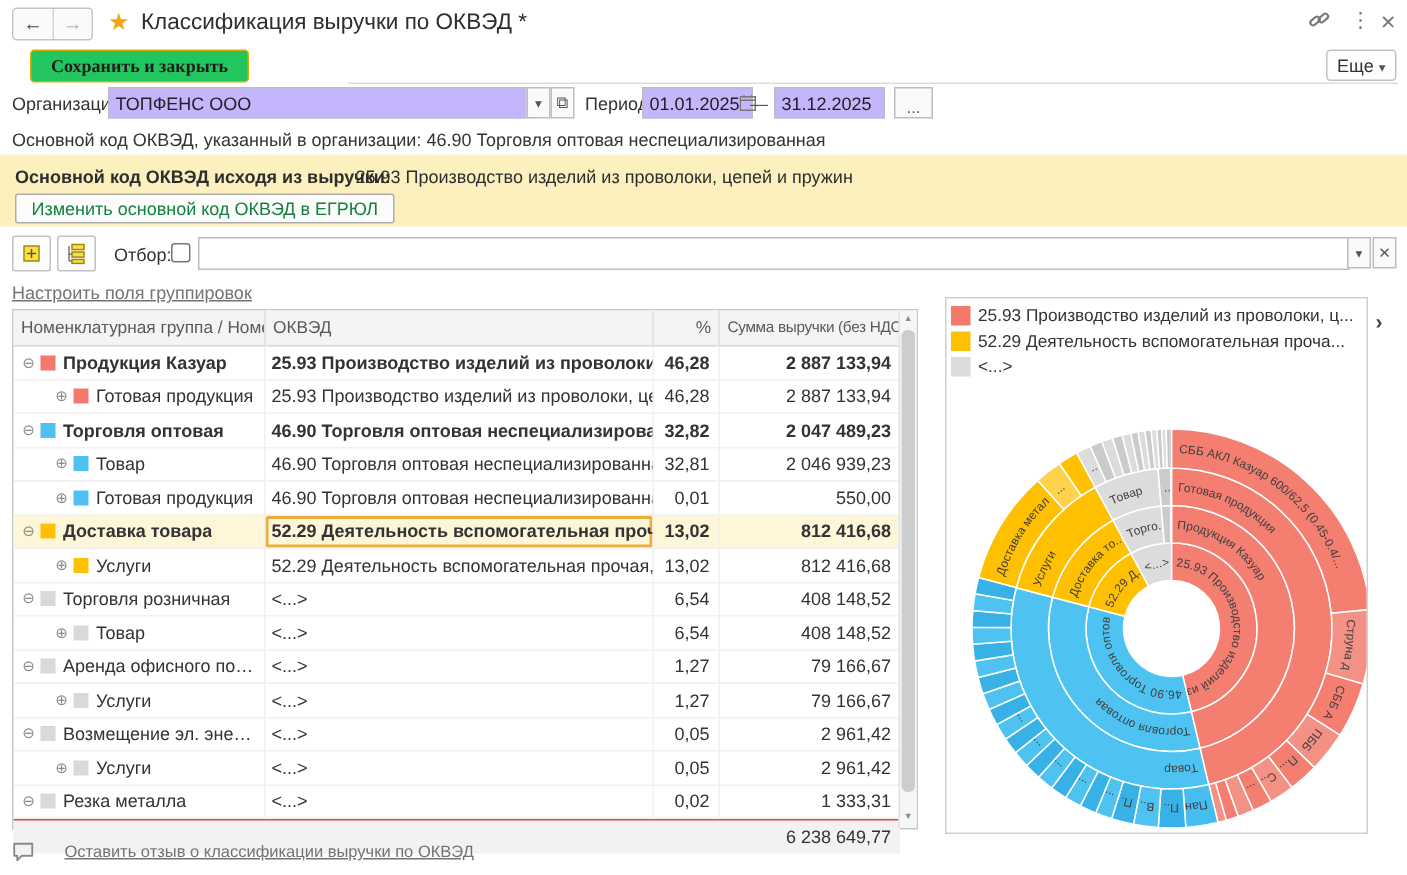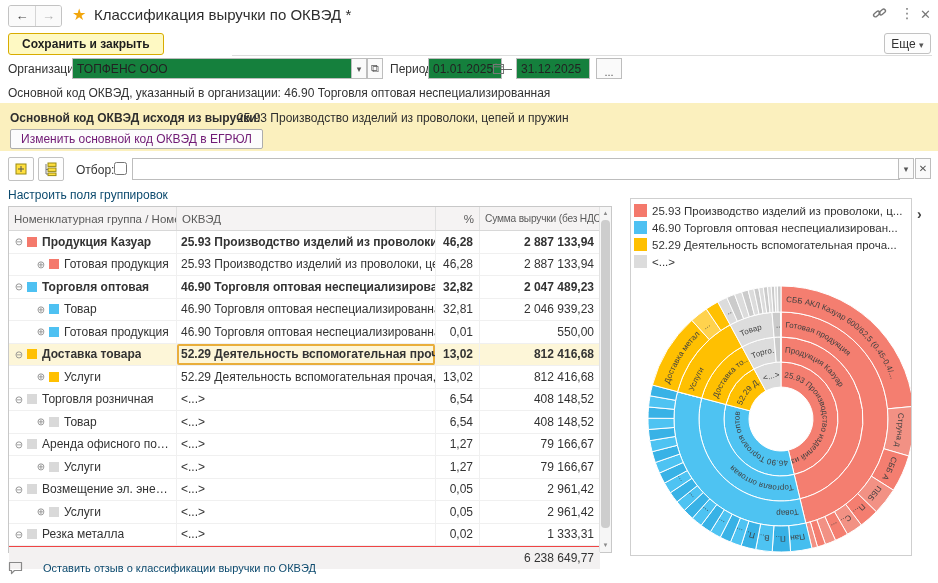--- a/index.html
+++ b/index.html
@@ -7,40 +7,40 @@
        font-family:"Liberation Sans",sans-serif;font-size:12px;color:#333;}
   button{font-family:inherit;}
   
   .navgroup{position:absolute;left:8px;top:5px;display:flex;height:20px;border:1px solid #C3C3C3;border-radius:3px;overflow:hidden;background:#FAFAFA;}
   .navbtn{width:26px;border:none;background:#FAFAFA;color:#444;font-size:13px;line-height:18px;cursor:pointer;padding:0;}
   .navbtn.fwd{border-left:1px solid #D5D5D5;color:#B3B3B3;}
   .star{position:absolute;left:72px;top:5px;font-size:16px;color:#F2A60D;cursor:pointer;}
   .wintitle{position:absolute;left:94px;top:6px;font-size:15px;color:#2E2E2E;}
   .hicon{position:absolute;top:7px;color:#777;font-size:13px;cursor:pointer;line-height:16px;}
   
-  .savebtn{position:absolute;left:8px;top:33px;height:22px;padding:0 13px;background:#fef9c3;border:1px solid #D8AC00;border-radius:3px;font-size:12px;font-weight:bold;color:#1E1E1E;cursor:pointer;}
+  .savebtn{position:absolute;left:20px;top:33px;height:22px;padding:0 13px;background:#22c55e;border:1px solid #D8AC00;border-radius:3px;font-size:12px;font-weight:bold;color:#1E1E1E;cursor:pointer;font-family:Liberation Serif, serif;}
   .morebtn{position:absolute;left:884px;top:33px;width:47px;height:21px;background:#FDFDFD;border:1px solid #C2C2C2;border-radius:3px;font-size:12px;color:#333;cursor:pointer;padding:0 2px;}
   .cmddiv{position:absolute;left:232px;top:55px;width:700px;height:1px;background:#DDDDDD;}
   
   .flabel{position:absolute;top:62px;color:#333;}
-  .field{position:absolute;display:flex;align-items:center;border:1px solid #BDBDBD;background:#15803d;height:19px;padding:0 4px;font-size:12px;color:#222;}
+  .field{position:absolute;display:flex;align-items:center;border:1px solid #BDBDBD;background:#c4b5fd;height:19px;padding:0 4px;font-size:12px;color:#222;}
   .minib{position:absolute;display:flex;align-items:center;justify-content:center;border:1px solid #BDBDBD;background:#FAFAFA;height:21px;width:16px;color:#555;font-size:9px;cursor:pointer;box-sizing:border-box;padding:0;}
   .calb{border:none;background:transparent;margin-left:auto;cursor:pointer;padding:0;display:flex;align-items:center;}
   .infoline{position:absolute;left:8px;top:86px;color:#333;}
   
   .ypanel{position:absolute;left:0;top:103px;width:938px;height:48px;background:#FBF0BE;}
   .ylabel{position:absolute;left:10px;top:8px;font-weight:bold;color:#2E2E2E;}
   .yvalue{position:absolute;left:237px;top:8px;color:#2E2E2E;}
-  .ybtn{position:absolute;left:10px;top:26px;height:20px;padding:0 10px;background:#FCFCFC;border:1px solid #ADADAD;border-radius:2px;font-size:12px;color:#701a75;cursor:pointer;}
+  .ybtn{position:absolute;left:10px;top:26px;height:20px;padding:0 10px;background:#FCFCFC;border:1px solid #ADADAD;border-radius:2px;font-size:12px;color:#15803d;cursor:pointer;}
   
   .iconbtn{position:absolute;top:157px;width:26px;height:24px;background:#FDFDFD;border:1px solid #C2C2C2;border-radius:2px;cursor:pointer;display:flex;align-items:center;justify-content:center;padding:0;}
   .filterlabel{position:absolute;left:76px;top:163px;color:#333;}
   .fcheck{position:absolute;left:114px;top:162px;width:13px;height:13px;margin:0;}
   .finput{position:absolute;left:132px;top:158px;width:758px;height:20px;border:1px solid #BDBDBD;font-size:12px;padding:0 4px;font-family:inherit;}
-  .link{color:#0c4a6e;cursor:pointer;}
+  .link{color:#737373;text-decoration:underline;cursor:pointer;}
   .grouplink{position:absolute;left:8px;top:188px;font-size:12px;}
   
   .table{position:absolute;left:8px;top:206px;width:604px;height:347px;border:1px solid #C8C8C8;box-sizing:border-box;background:#fff;}
   .tinner{position:absolute;left:0;top:0;width:591px;height:100%;}
   .thead{display:grid;grid-template-columns:168px 1fr 44px 120px;height:23px;background:#F5F3F3;border-bottom:1px solid #D8D8D8;align-items:center;color:#5A5A5A;}
   .thead .hcell{padding:0 5px;font-size:11.5px;white-space:nowrap;overflow:hidden;border-right:1px solid #DFDFDF;height:100%;display:flex;align-items:center;box-sizing:border-box;}
   .thead .hcell.sum{font-size:10.2px;letter-spacing:-0.2px;border-right:none;}
   .thead .hcell.pct{justify-content:flex-end;}
   .trow{display:grid;grid-template-columns:168px 1fr 44px 120px;height:21.5px;border-bottom:1px solid #F0F0F0;align-items:stretch;cursor:default;}
   .trow .cell{display:flex;align-items:center;padding:0 4px;white-space:nowrap;overflow:hidden;border-right:1px solid #F0F0F0;box-sizing:border-box;}
@@ -456,24 +456,20 @@
         <path d="M140.15311503968923 87.36501646783228A133 133 0 0 1 143.48768609795968 87.15953264294313L144.7607700186593 113.12834581048809A107 107 0 0 0 142.07806999433646 113.29365986509814Z" fill="#CBCBCB" stroke="#fff" stroke-width="1"></path>
         <path d="M143.48768609795968 87.15953264294313A133 133 0 0 1 146.40887859574354 87.04849061759438L147.11090232890646 113.03901124874135A107 107 0 0 0 144.7607700186593 113.12834581048809Z" fill="#DCDCDC" stroke="#fff" stroke-width="1"></path>
         <path d="M146.40887859574354 87.04849061759438A133 133 0 0 1 150.0000000000003 87L150.00000000000026 113A107 107 0 0 0 147.11090232890646 113.03901124874135Z" fill="#CBCBCB" stroke="#fff" stroke-width="1"></path>
       </svg>
     <div class="legend" id="legend">
         <div class="legenditem">
           <span class="lsw" style="background: rgb(244, 121, 108);"></span>
           <span class="ltext">25.93 Производство изделий из проволоки, ц...</span>
         </div>
         <div class="legenditem">
-          <span class="lsw" style="background: rgb(78, 193, 242);"></span>
-          <span class="ltext">46.90 Торговля оптовая неспециализирован...</span>
-        </div>
-        <div class="legenditem">
           <span class="lsw" style="background: rgb(255, 192, 1);"></span>
           <span class="ltext">52.29 Деятельность вспомогательная проча...</span>
         </div>
         <div class="legenditem">
           <span class="lsw" style="background: rgb(220, 220, 220);"></span>
           <span class="ltext">&lt;...&gt;</span>
         </div>
       </div>
   </div>
   <span class="expander">›</span>

